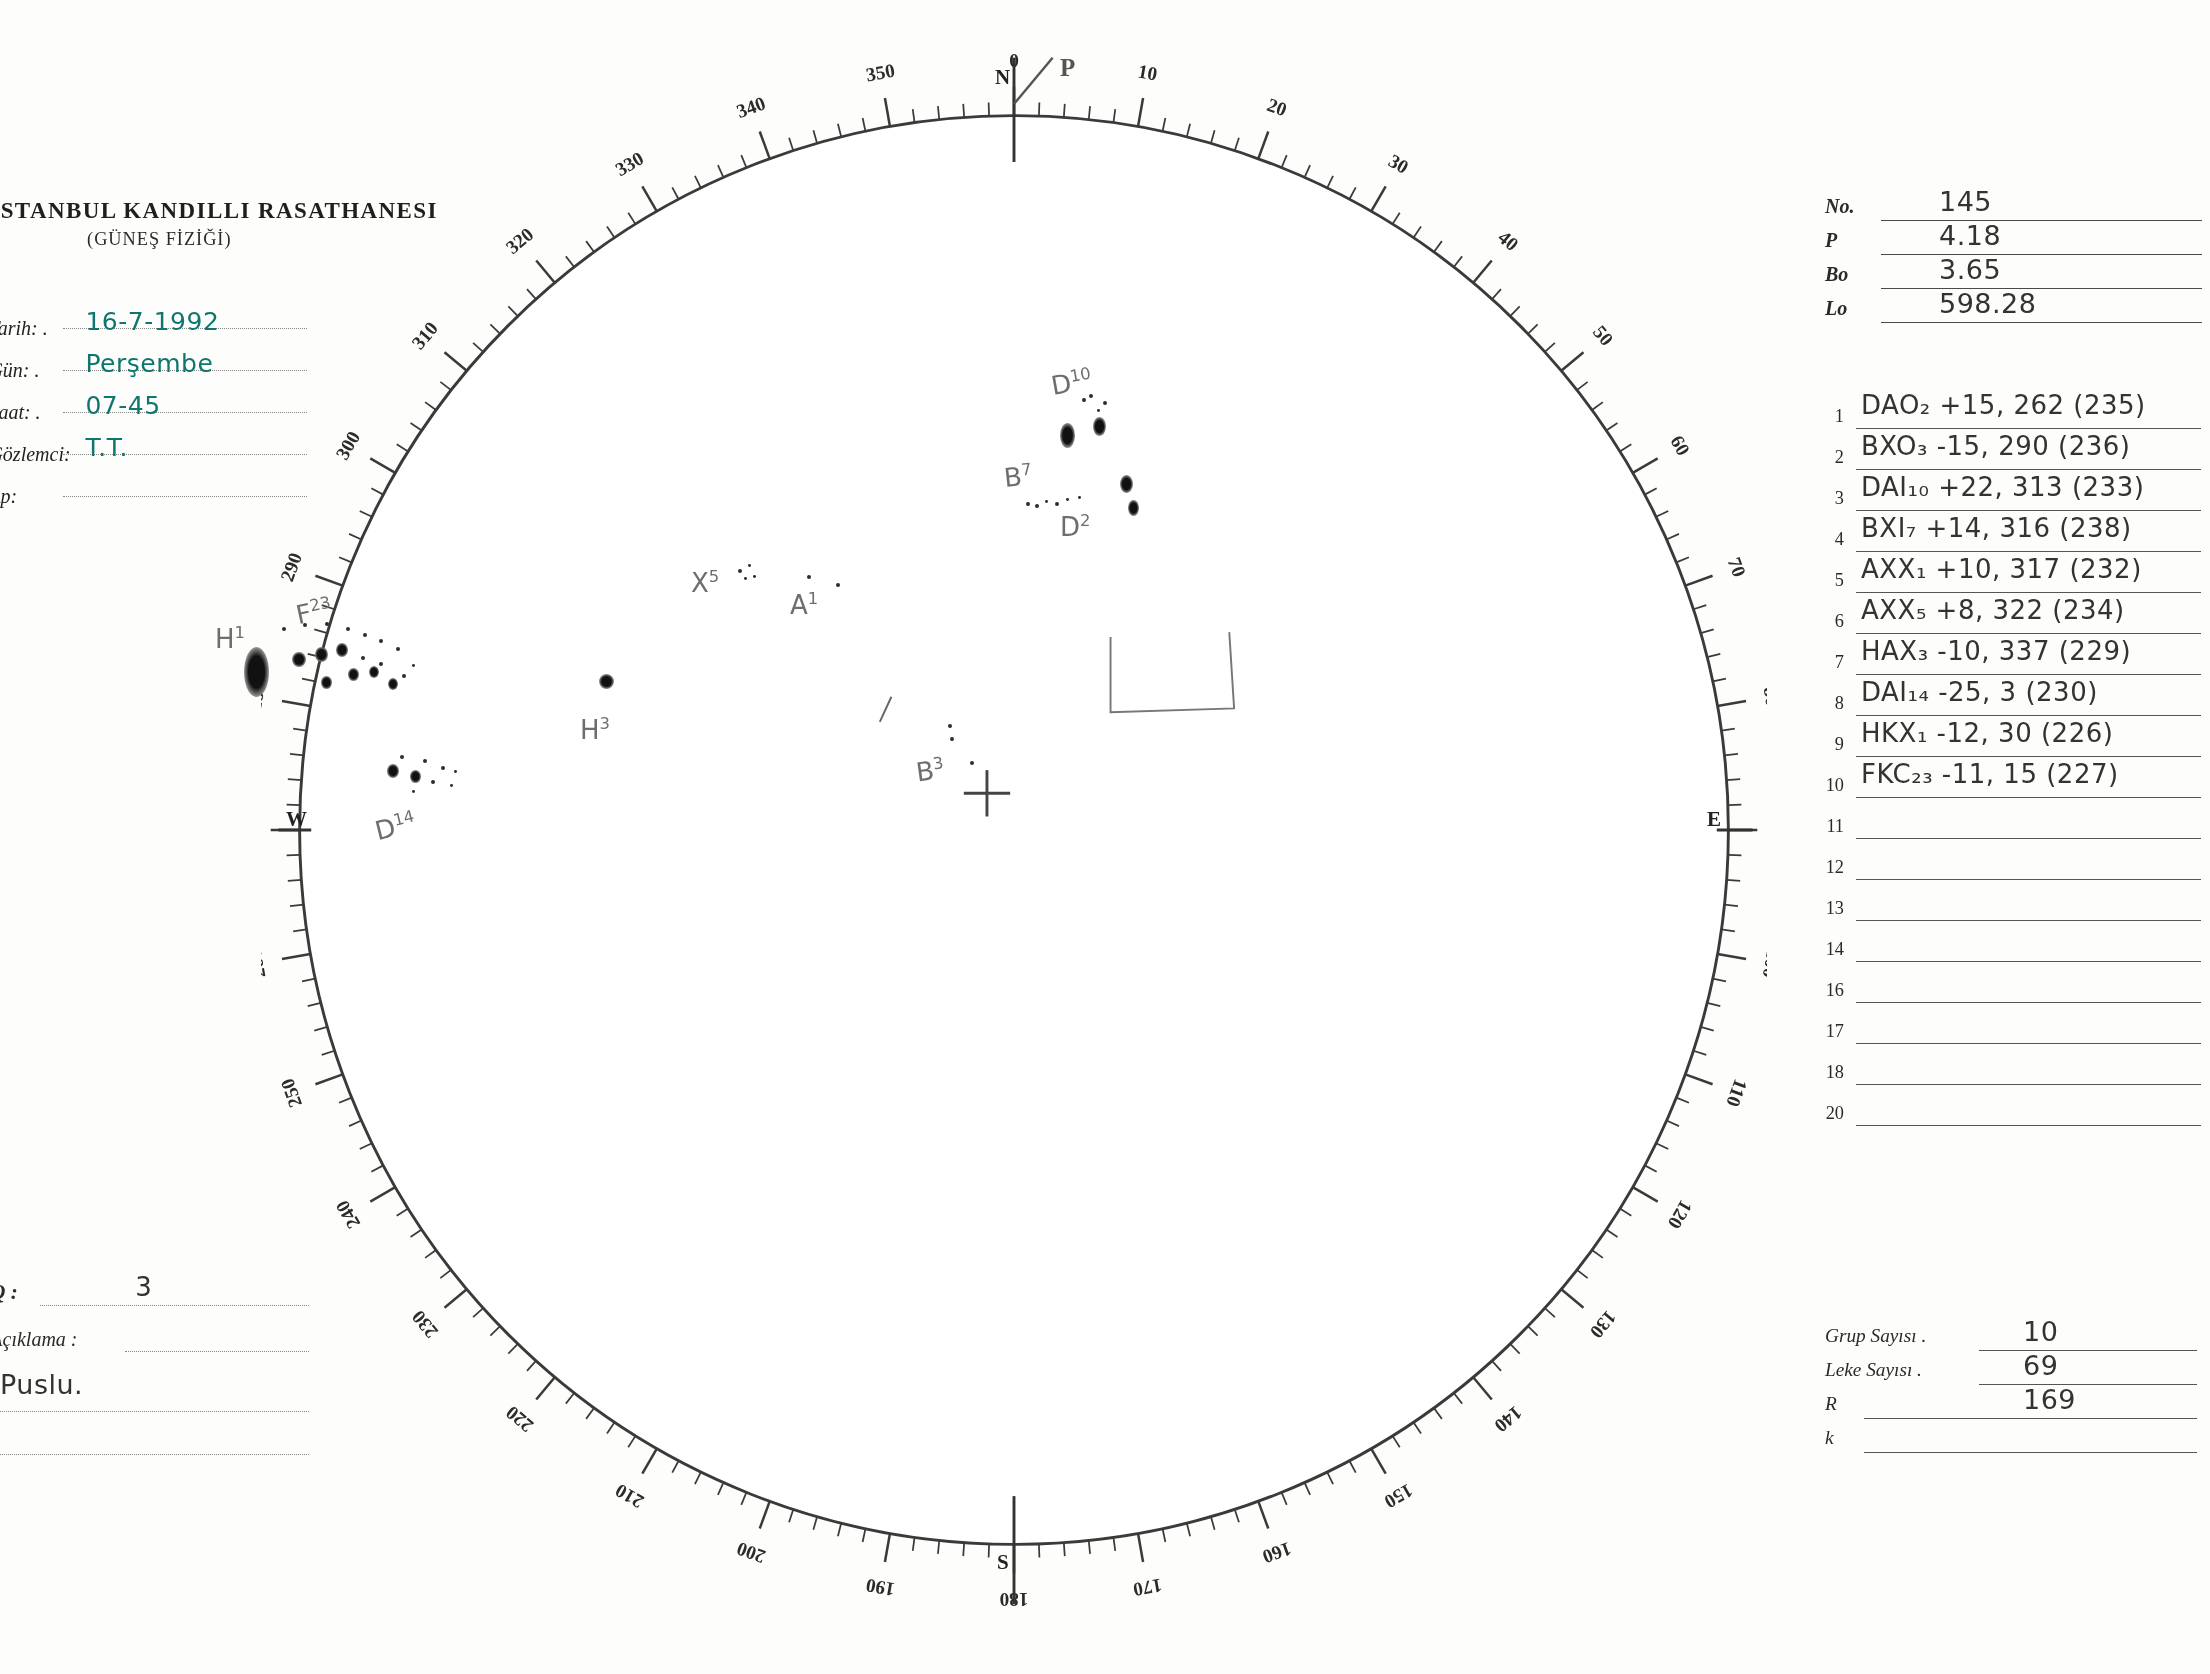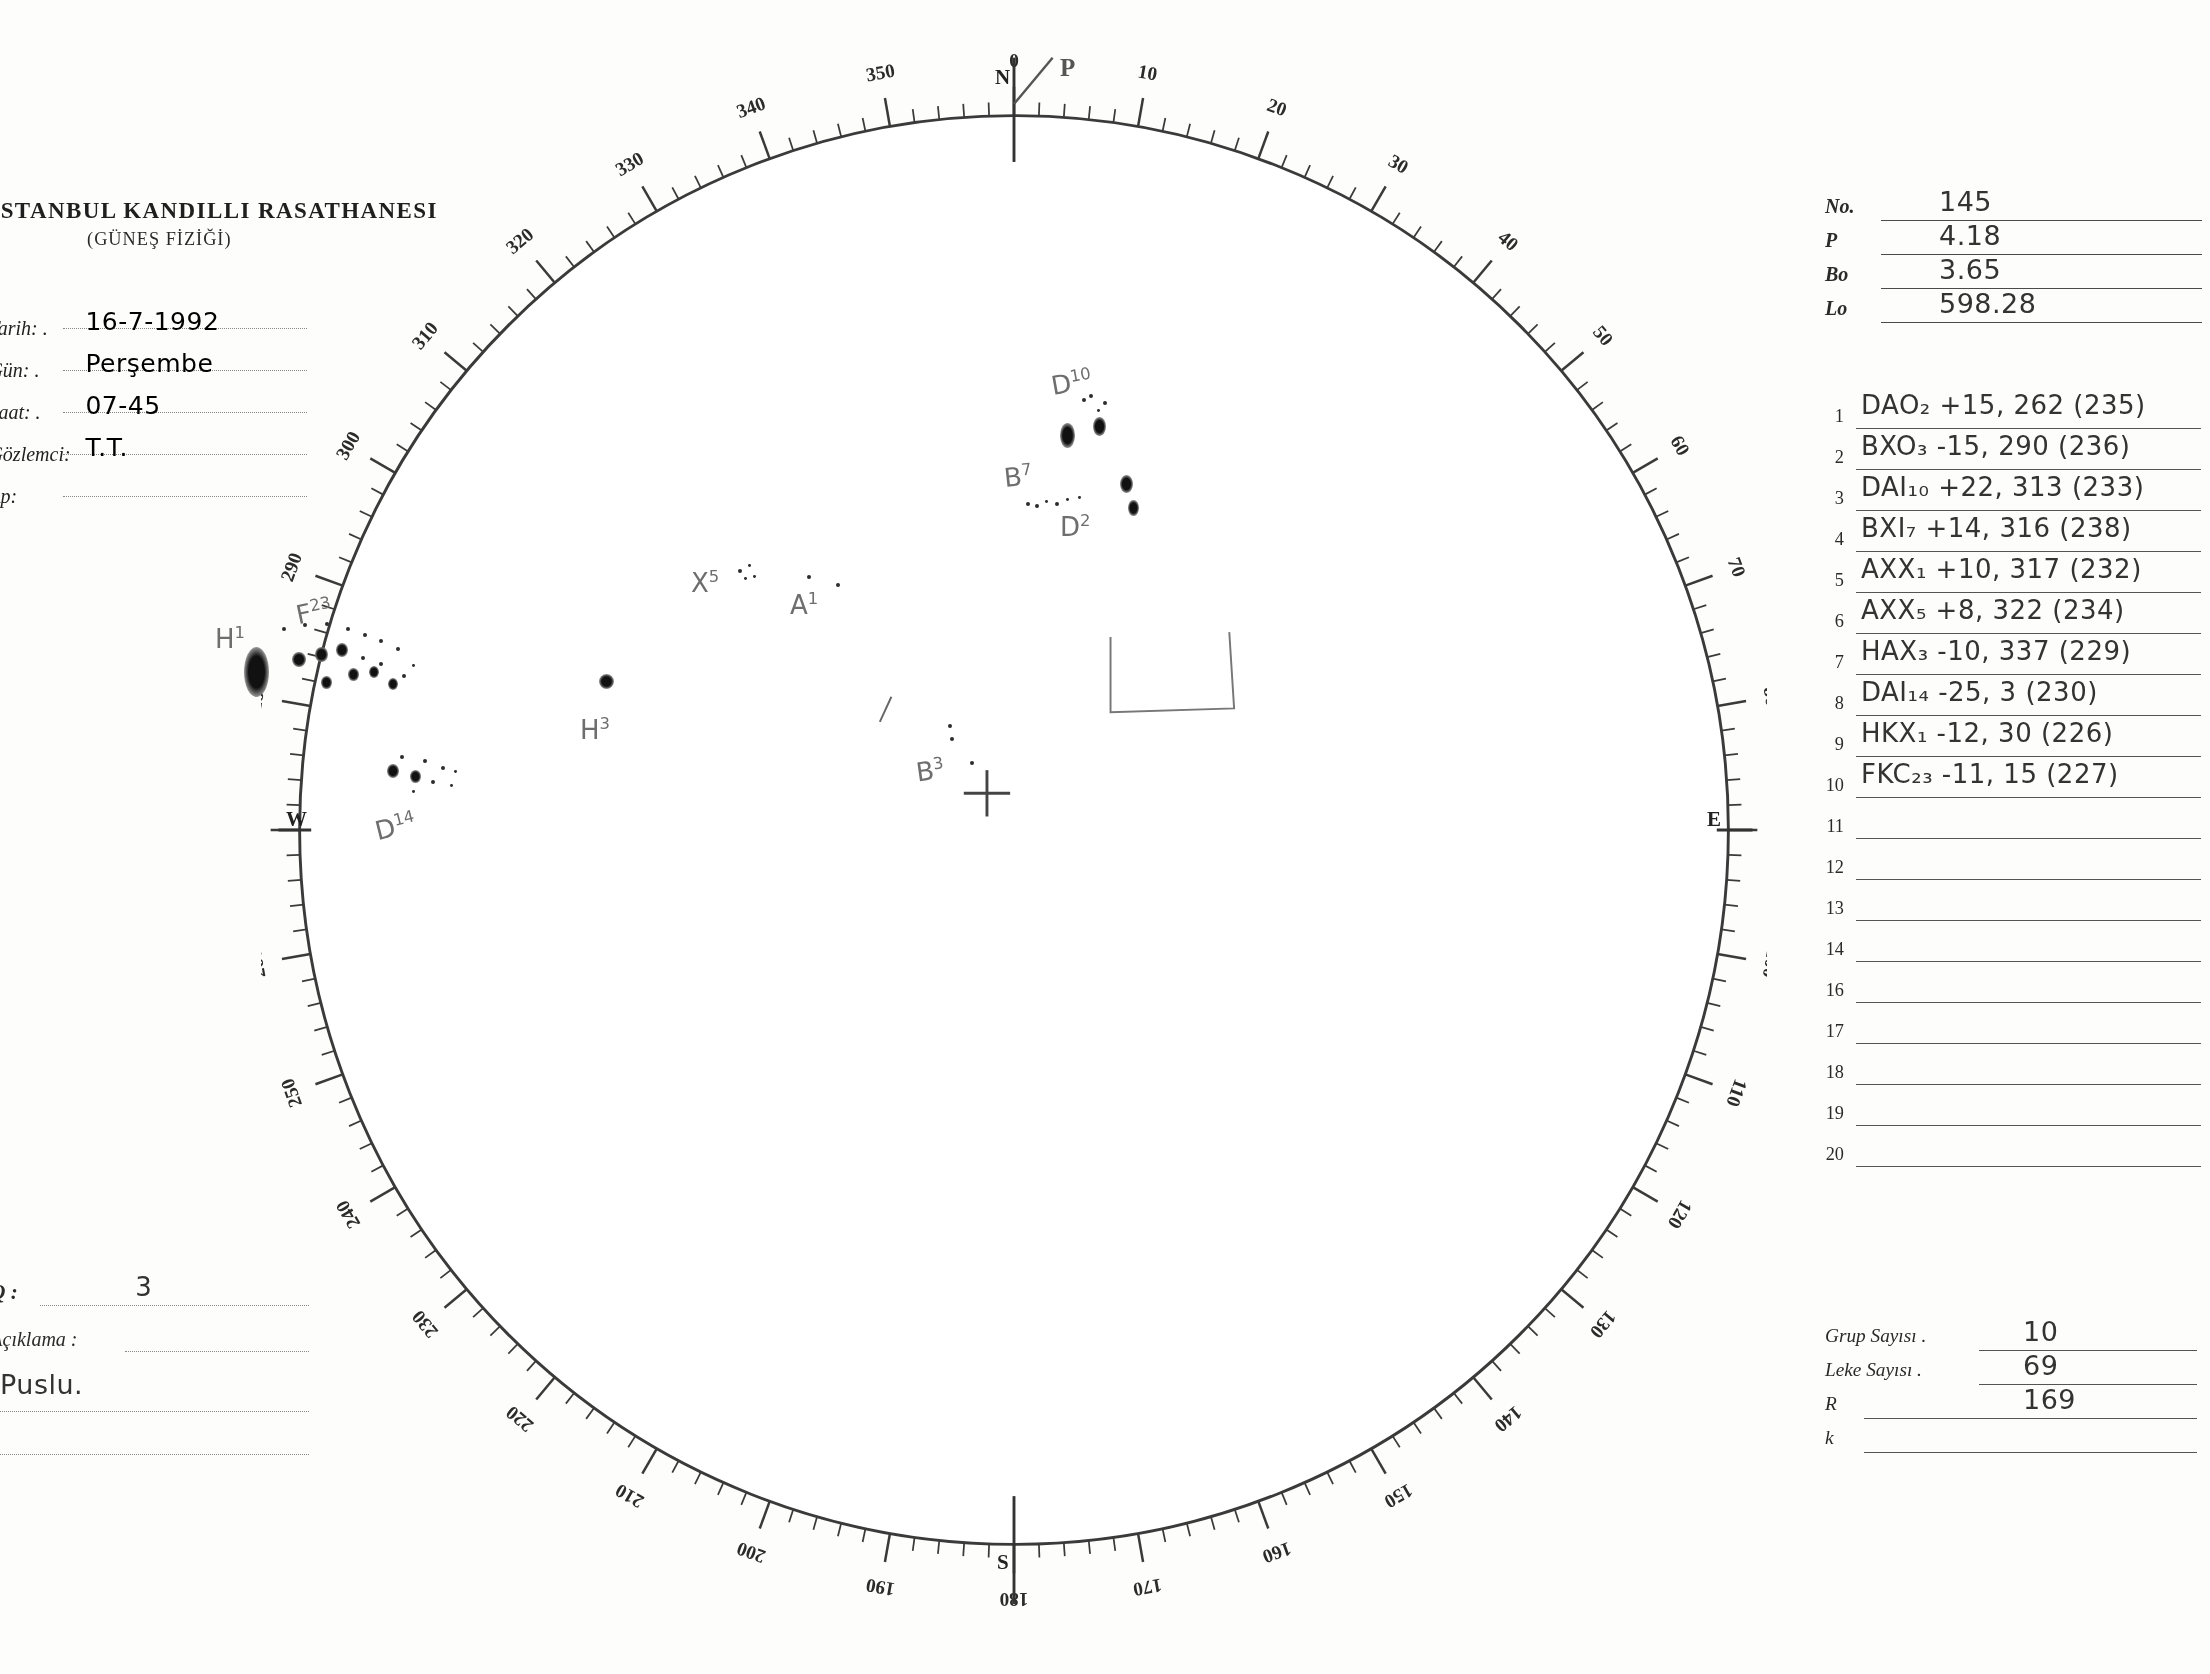--- a/index.html
+++ b/index.html
@@ -75,21 +75,21 @@
     left: 75px;
     top: 19.3px;
     right: 0;
     border-bottom: 1.9px dotted #888;
   }
   .meta-value {
     position: absolute;
     left: 97px;
     top: -1.9px;
     font-size: 25px;
-    color: #000000;
+    color: #0f766e;
   }
 
   
   #q-block {
     position: absolute;
     left: -9.7px;
     top: 1274px;
     width: 319px;
   }
   #q-row { position: relative; height: 46px; }
@@ -394,25 +394,20 @@
         <span class="group-line"></span>
         <span class="group-text hand"></span>
       </div>
     <div class="group-row">
         <span class="group-num">17</span>
         <span class="group-line"></span>
         <span class="group-text hand"></span>
       </div>
     <div class="group-row">
         <span class="group-num">18</span>
-        <span class="group-line"></span>
-        <span class="group-text hand"></span>
-      </div>
-    <div class="group-row">
-        <span class="group-num">19</span>
         <span class="group-line"></span>
         <span class="group-text hand"></span>
       </div>
     <div class="group-row">
         <span class="group-num">20</span>
         <span class="group-line"></span>
         <span class="group-text hand"></span>
       </div>
   </div>
 

